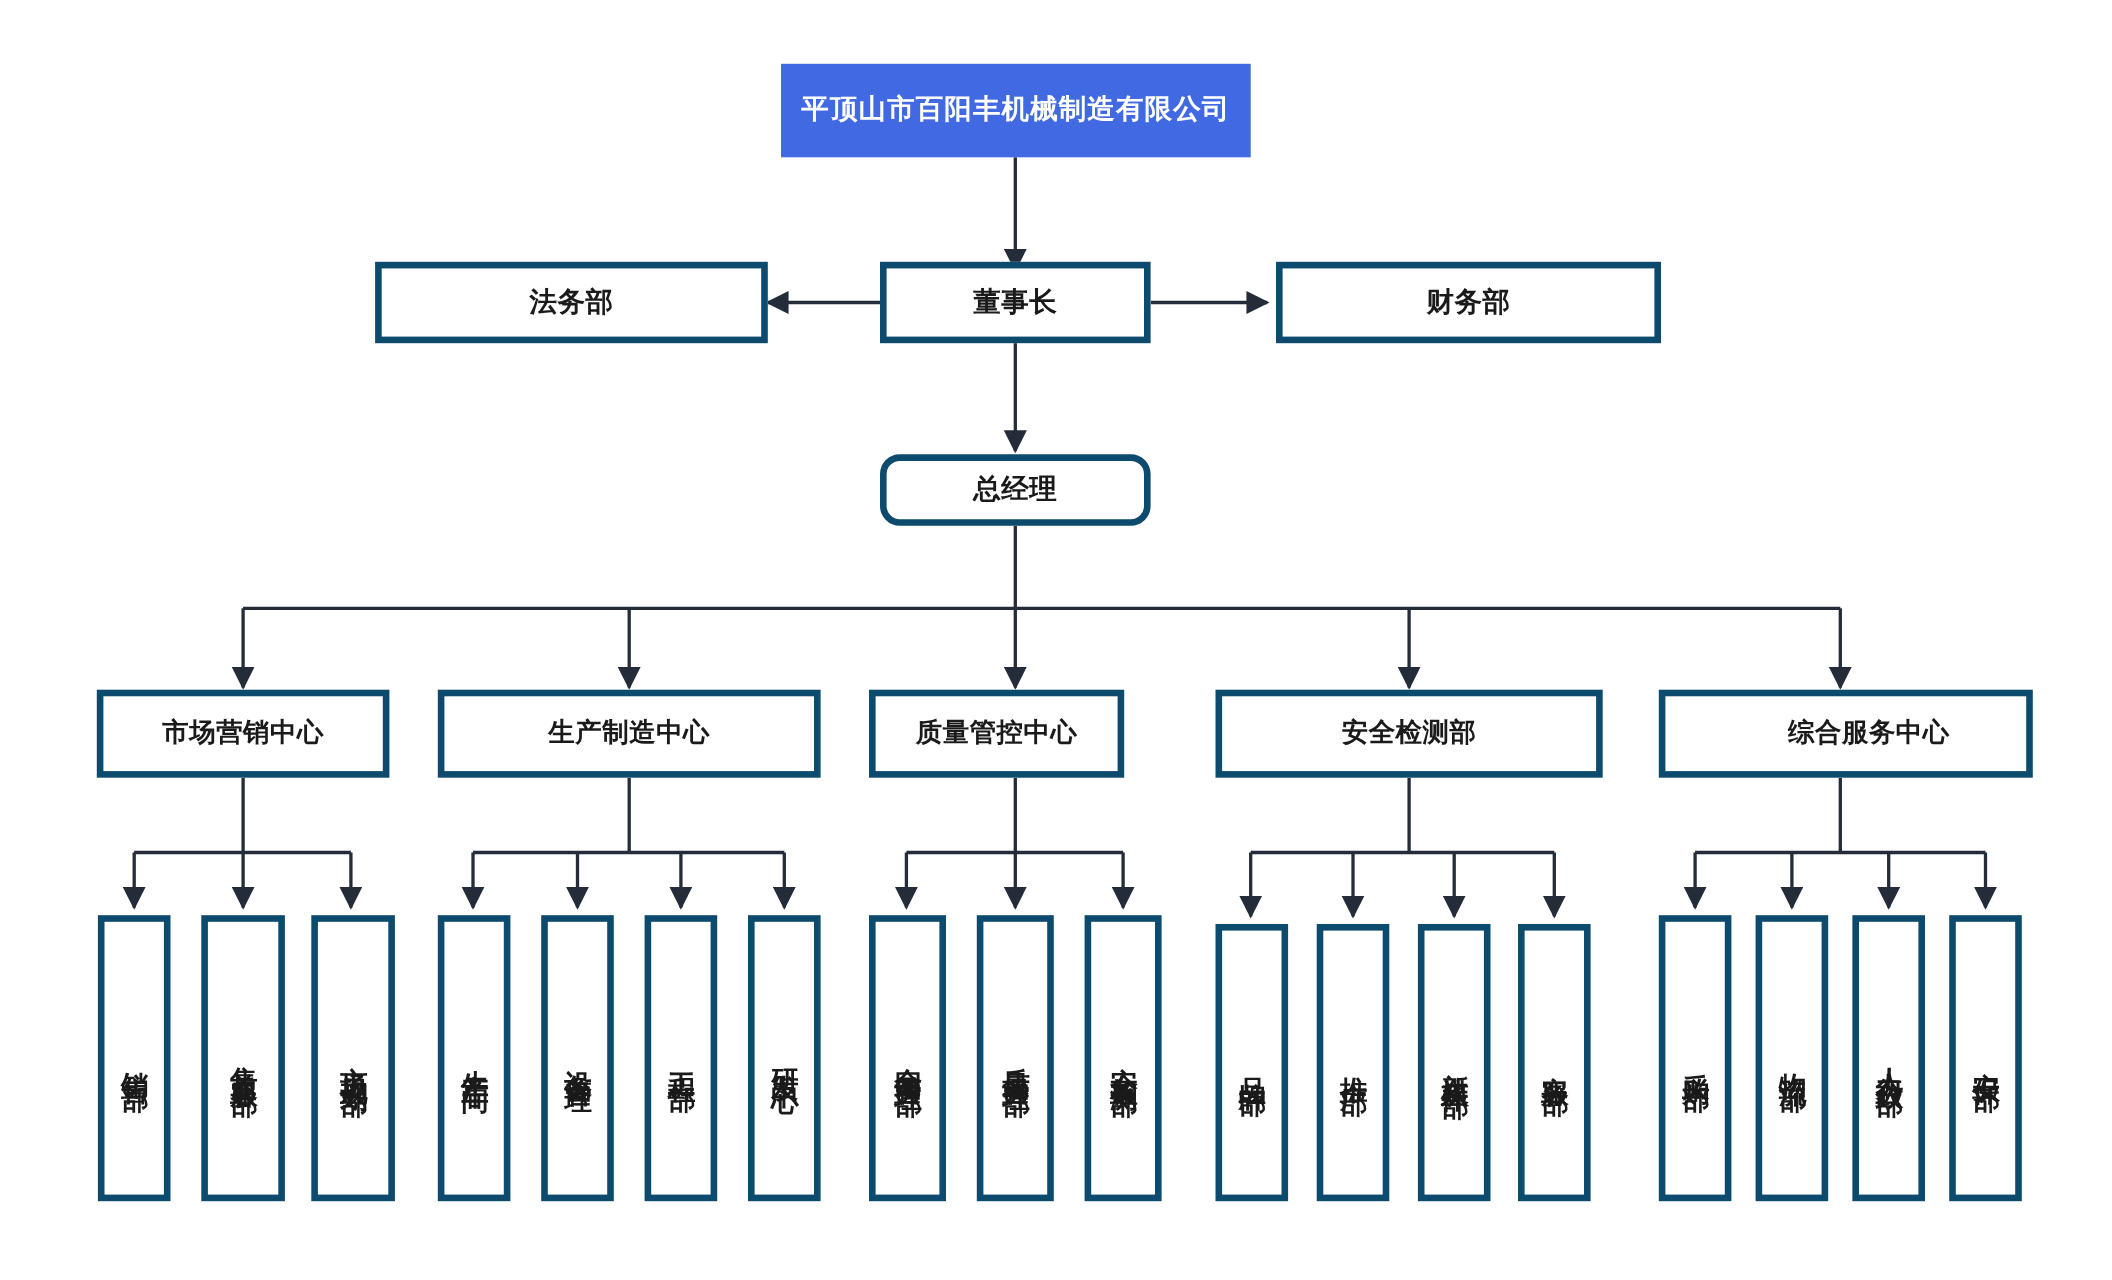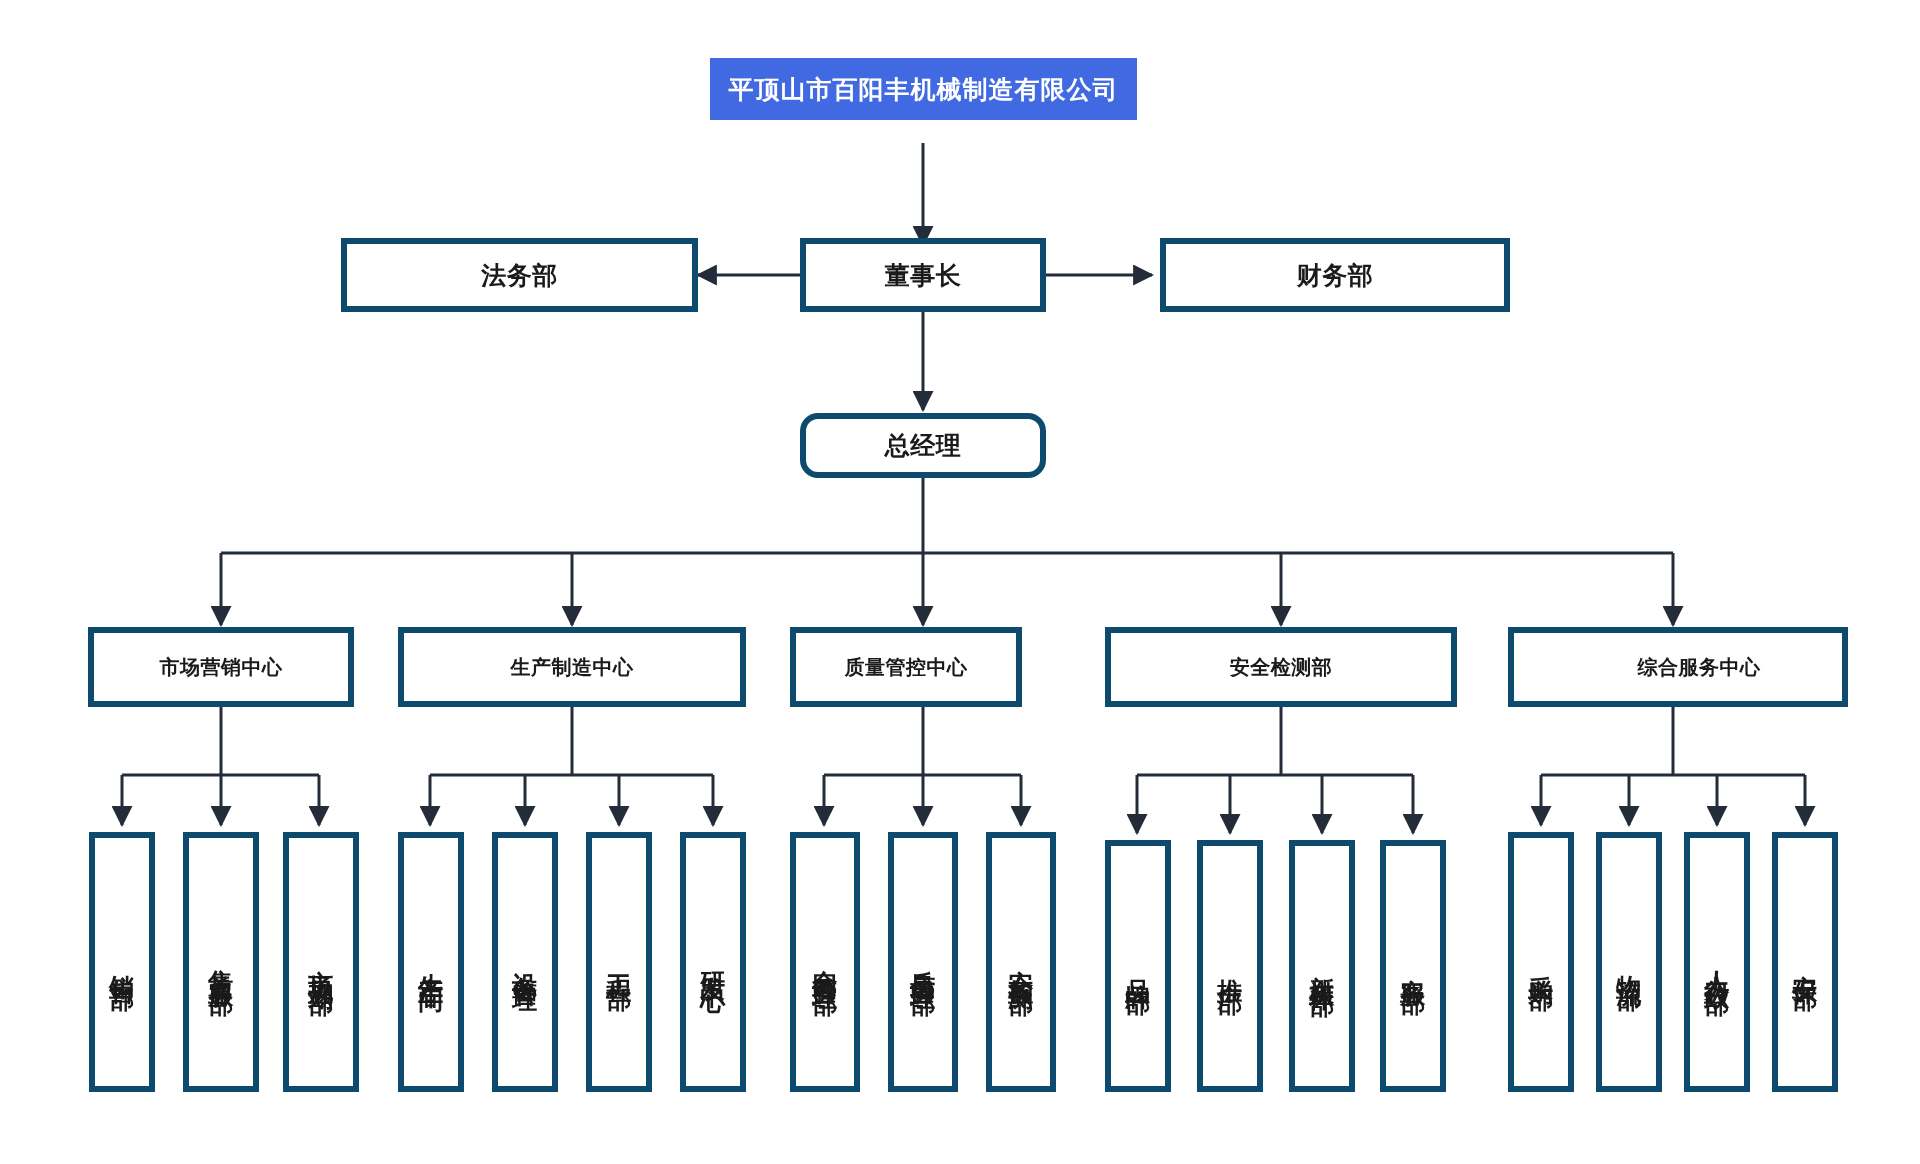--- a/index.html
+++ b/index.html
@@ -49,21 +49,21 @@
   }
   .node.root .label {
     color: #ffffff;
     font-size: 25px;
     letter-spacing: 1px;
   }
   .node.exec .label {
     font-size: 25px;
   }
   .node.center .label {
-    font-size: 20px;
+    font-size: 24px;
   }
   .node.leaf {
     align-items: center;
     justify-content: center;
   }
   .node.leaf .label {
     font-size: 25px;
     writing-mode: vertical-rl;
     text-orientation: upright;
     letter-spacing: 5px;
@@ -128,21 +128,21 @@
 
       <line x1="1673" y1="707" x2="1673" y2="775"></line>
       <line x1="1541" y1="775" x2="1805" y2="775"></line>
       <line x1="1541" y1="775" x2="1541" y2="825" marker-end="url(#arrow)"></line>
       <line x1="1629" y1="775" x2="1629" y2="825" marker-end="url(#arrow)"></line>
       <line x1="1717" y1="775" x2="1717" y2="825" marker-end="url(#arrow)"></line>
       <line x1="1805" y1="775" x2="1805" y2="825" marker-end="url(#arrow)"></line>
     </g>
   </svg>
 
-  <div class="node root" style="left:710px; top:58px; width:427px; height:62px;">
+  <div class="node root" style="left:710px; top:58px; width:427px; height:85px;font-family:Liberation Serif, serif;">
     <span class="label">平顶山市百阳丰机械制造有限公司</span>
   </div>
 
   <div class="node exec" style="left:341px; top:238px; width:357px; height:74px;">
     <span class="label">法务部</span>
   </div>
 
   <div class="node exec" style="left:800px; top:238px; width:246px; height:74px;">
     <span class="label">董事长</span>
   </div>

